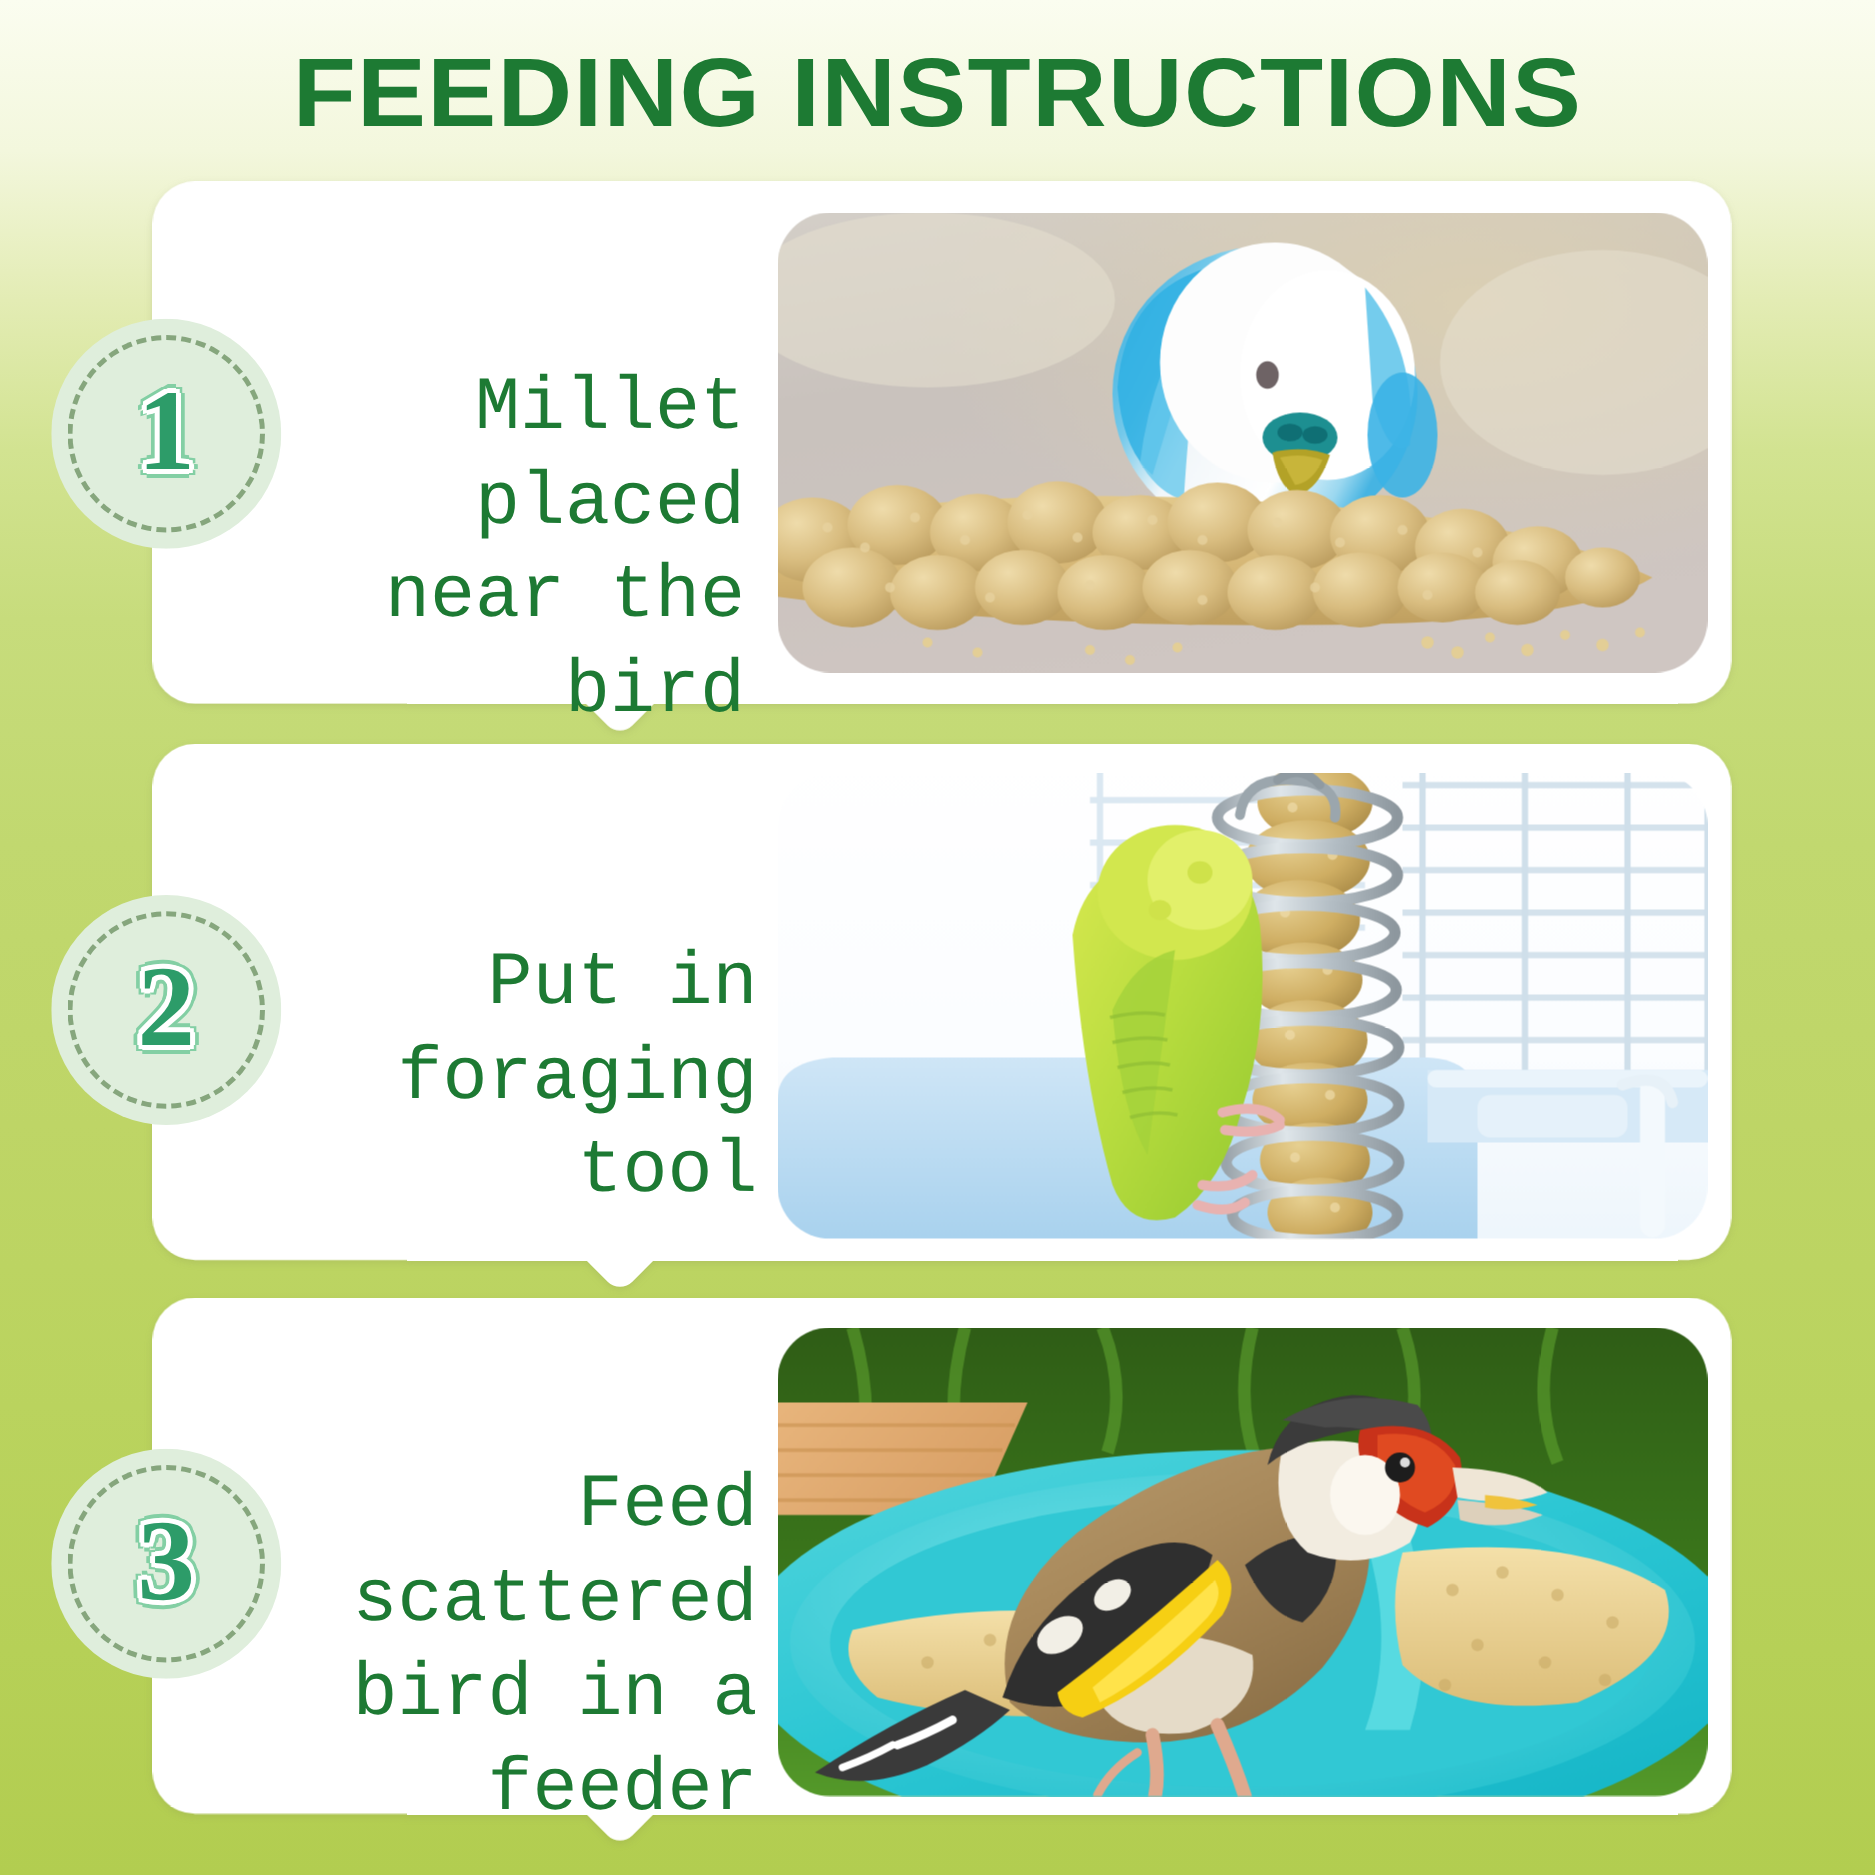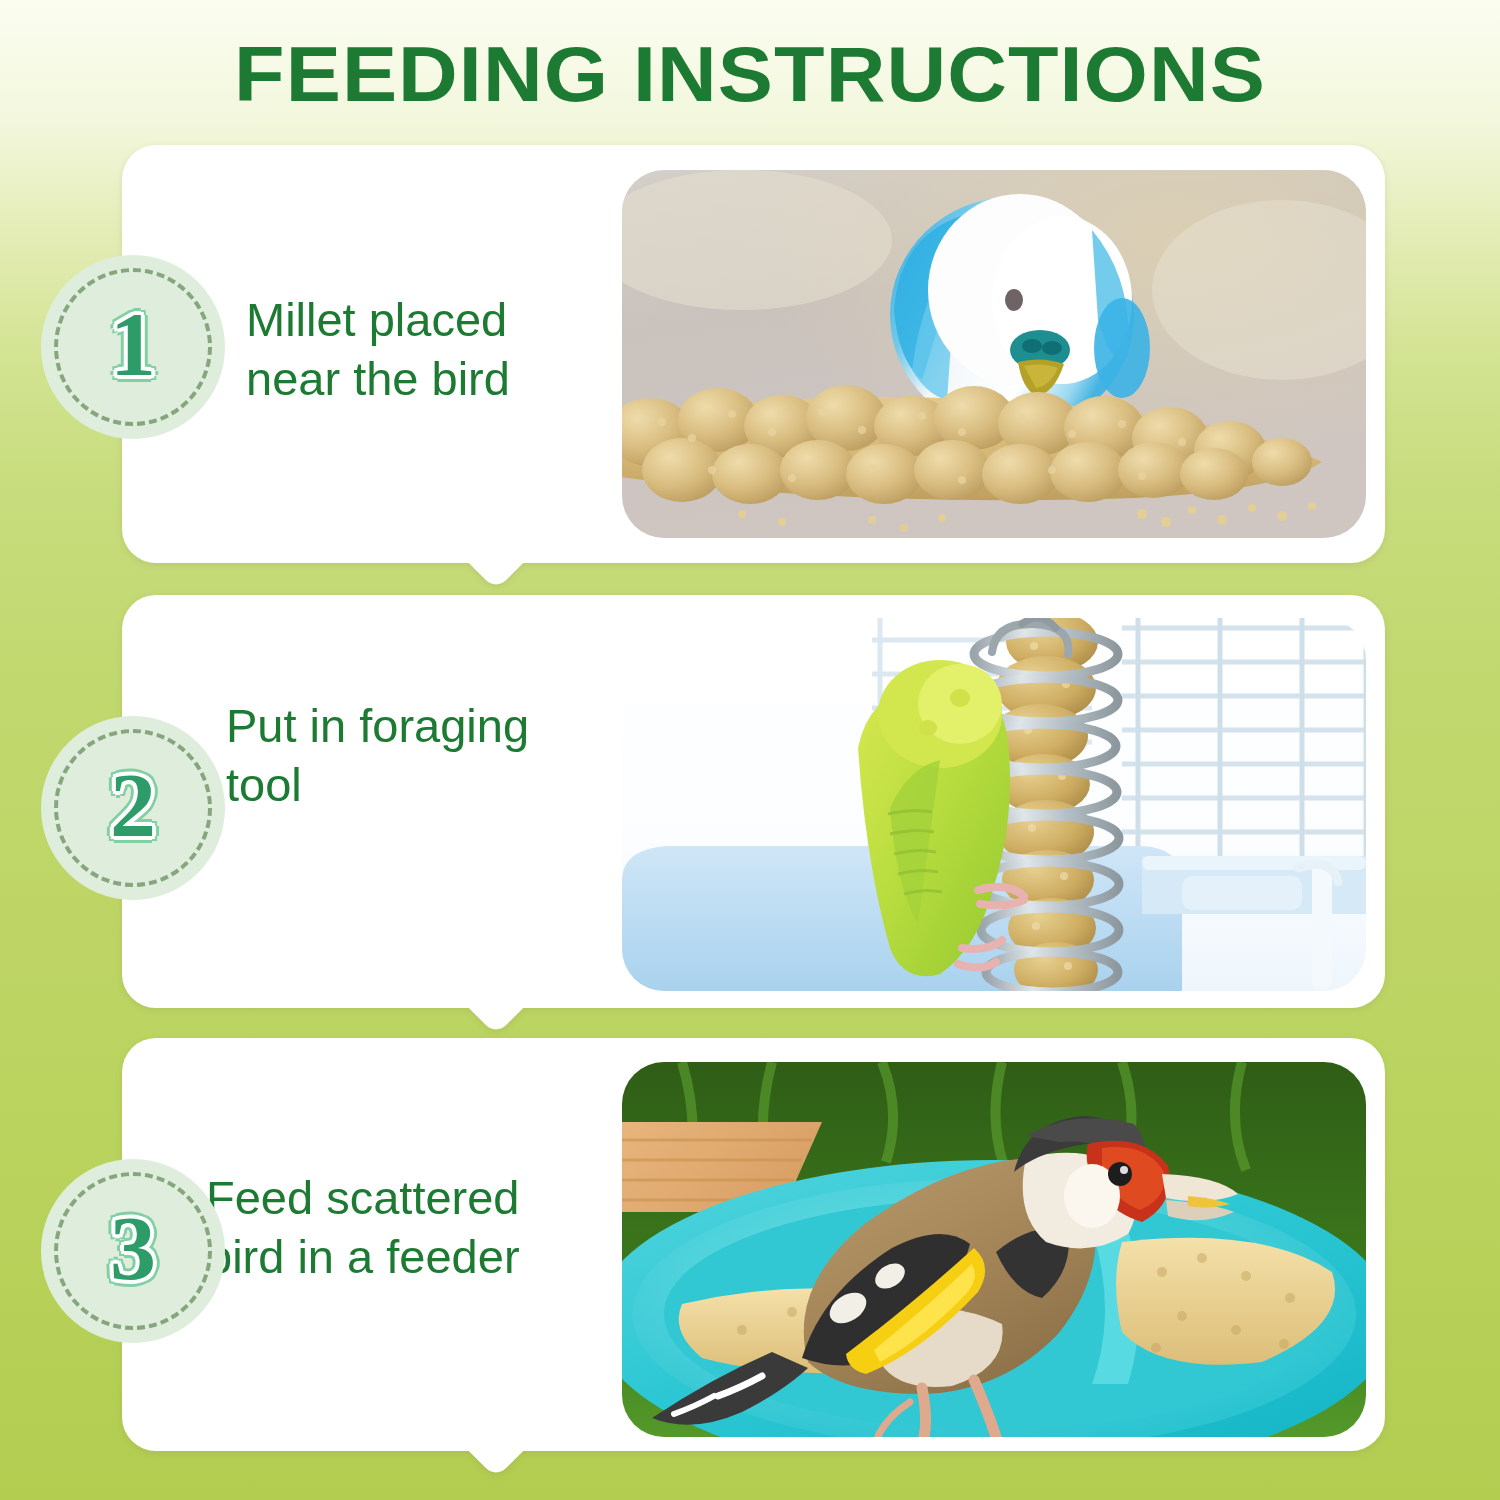--- a/index.html
+++ b/index.html
@@ -109,29 +109,29 @@
       -7px 0 0 #83cfa4,  7px 0 0 #83cfa4,
        0 -7px 0 #83cfa4,  0 7px 0 #83cfa4,
       -5px -5px 0 #83cfa4, 5px -5px 0 #83cfa4,
       -5px 5px 0 #83cfa4,  5px 5px 0 #83cfa4;
   }
 
   
   .step-text{
     position:absolute;
     z-index:5;
-    text-align:left;
+    text-align:right;
     color:#1d7a33;
-    font-size:47px;
+    font-size:60px;
     line-height:1.26;
-    font-family:Liberation Sans, sans-serif;
+    font-family:Liberation Mono, monospace;
     font-weight:normal;
   }
   .step-text.t1{ left:246px; top:290px; width:350px; }
-  .step-text.t2{ left:226px; top:696px; width:380px; }
+  .step-text.t2{ left:226px; top:750px; width:380px; }
   .step-text.t3{ left:206px; top:1168px; width:400px; }
 
   
   .photo{
     position:absolute;
     border-radius:42px;
     overflow:hidden;
     z-index:4;
   }
   .photo.p1{ left:622px; top:170px;  width:744px; height:368px; }

